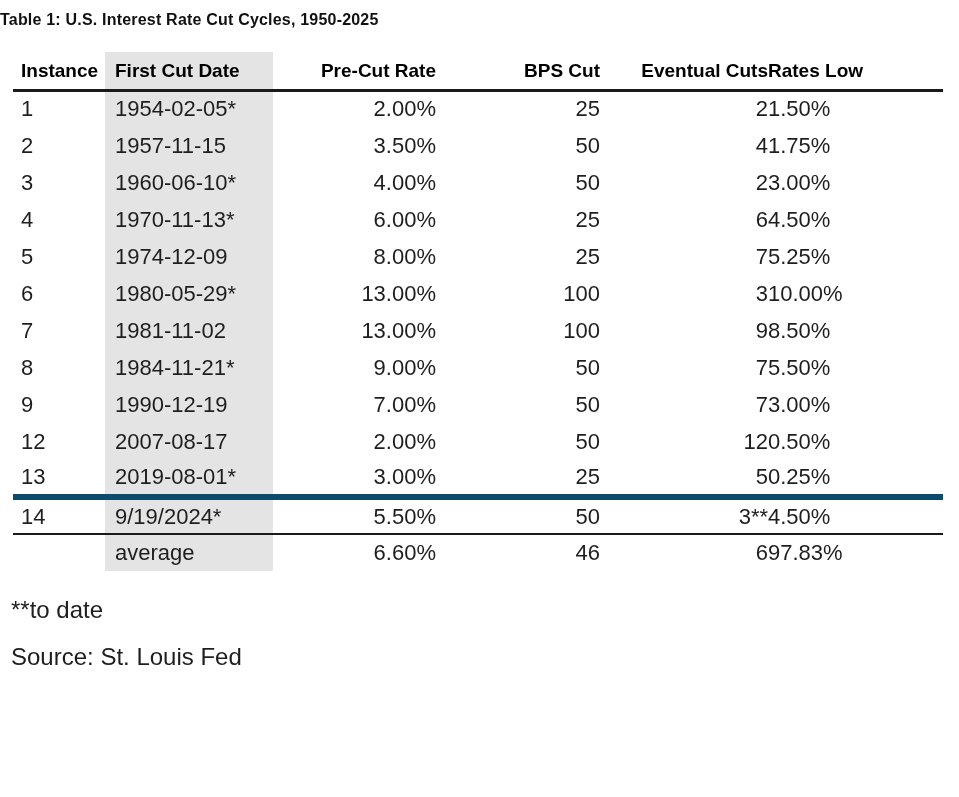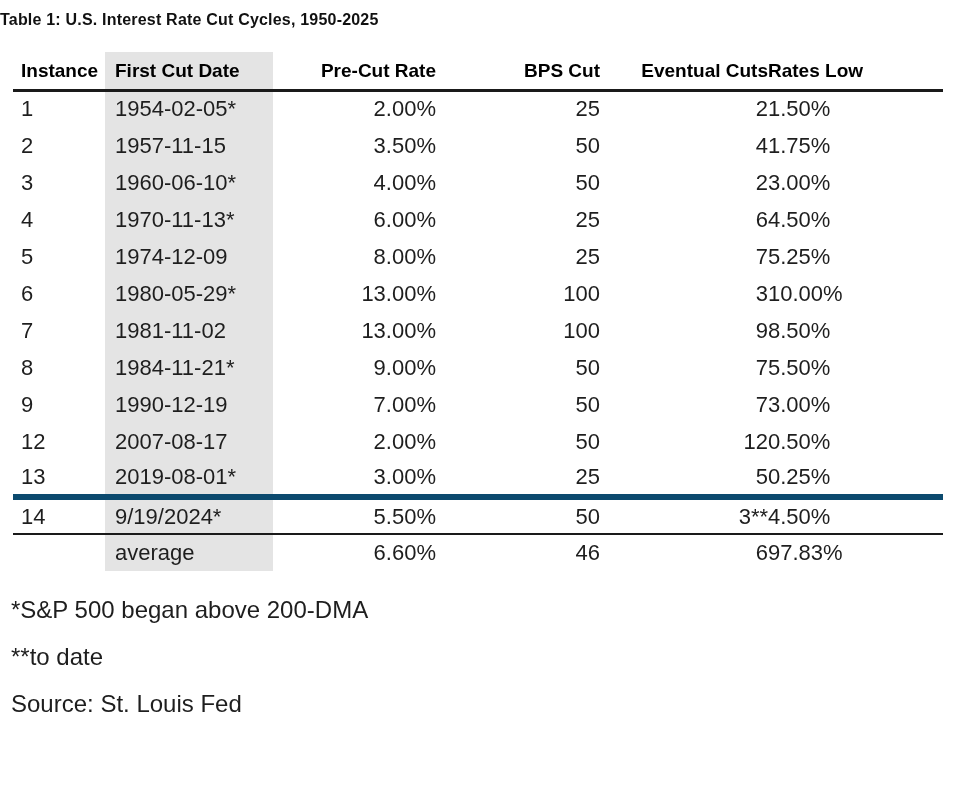--- a/index.html
+++ b/index.html
@@ -203,16 +203,15 @@
         <td class="c1">average</td>
         <td class="c2">6.60%</td>
         <td class="c3">46</td>
         <td class="c4">6</td>
         <td class="c5">97.83%</td>
       </tr>
     </tbody>
 </table>
 
 <div class="footnotes">
-  <p>*S&amp;P 500 began above 200-DMA</p>
   <p>**to date</p>
   <p>Source: St. Louis Fed</p>
 </div>
 
 </body></html>

